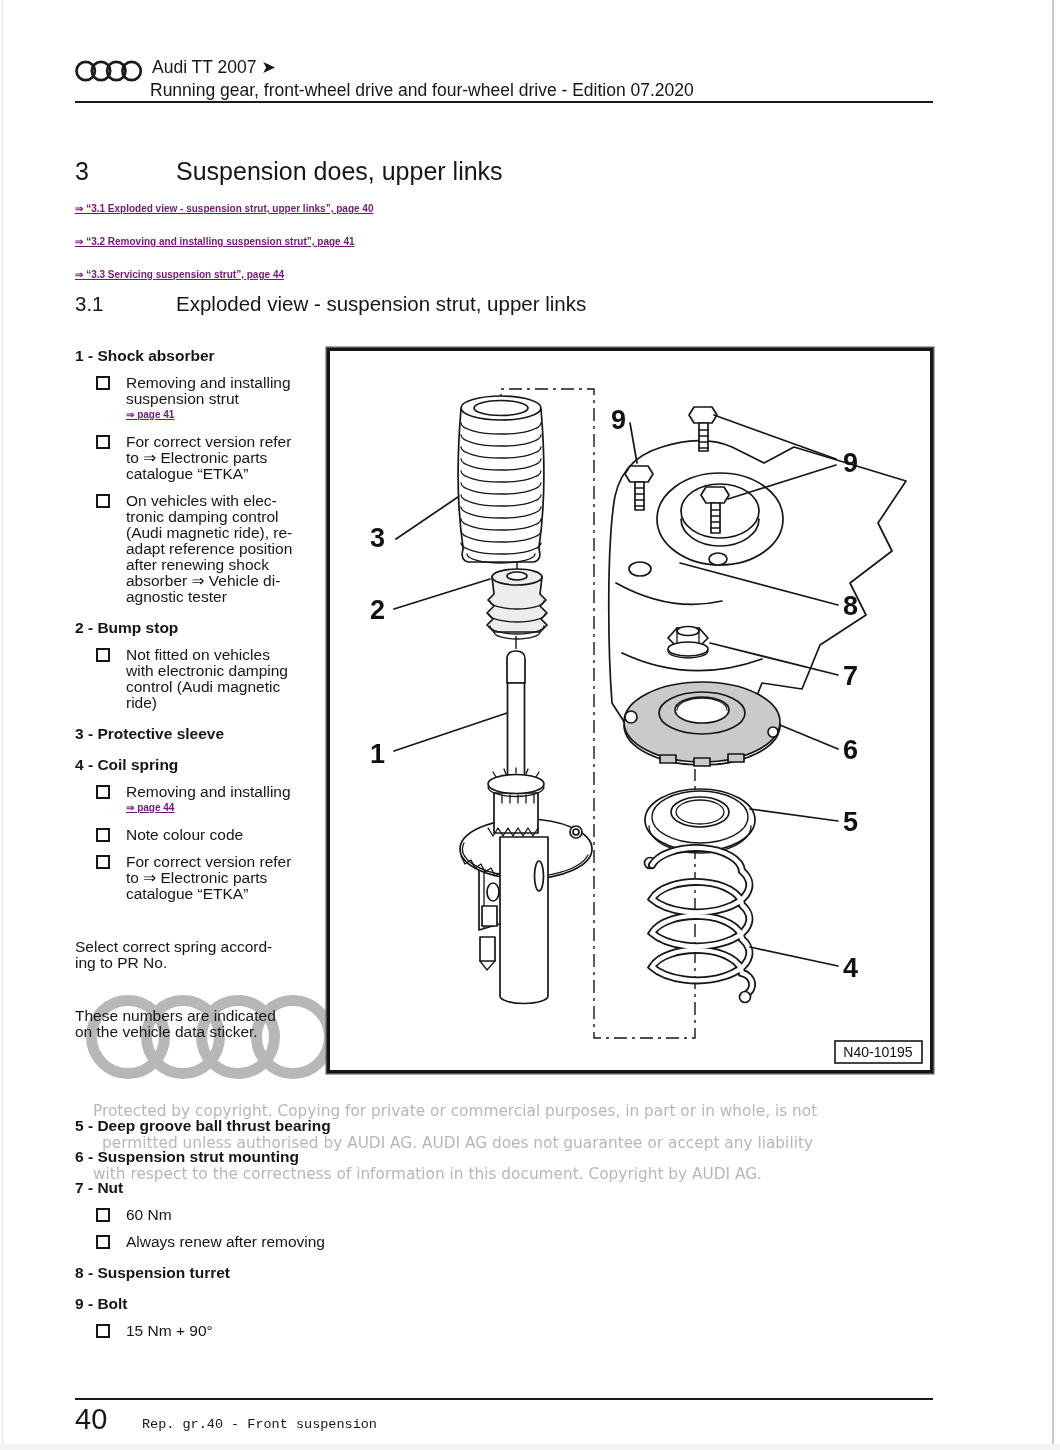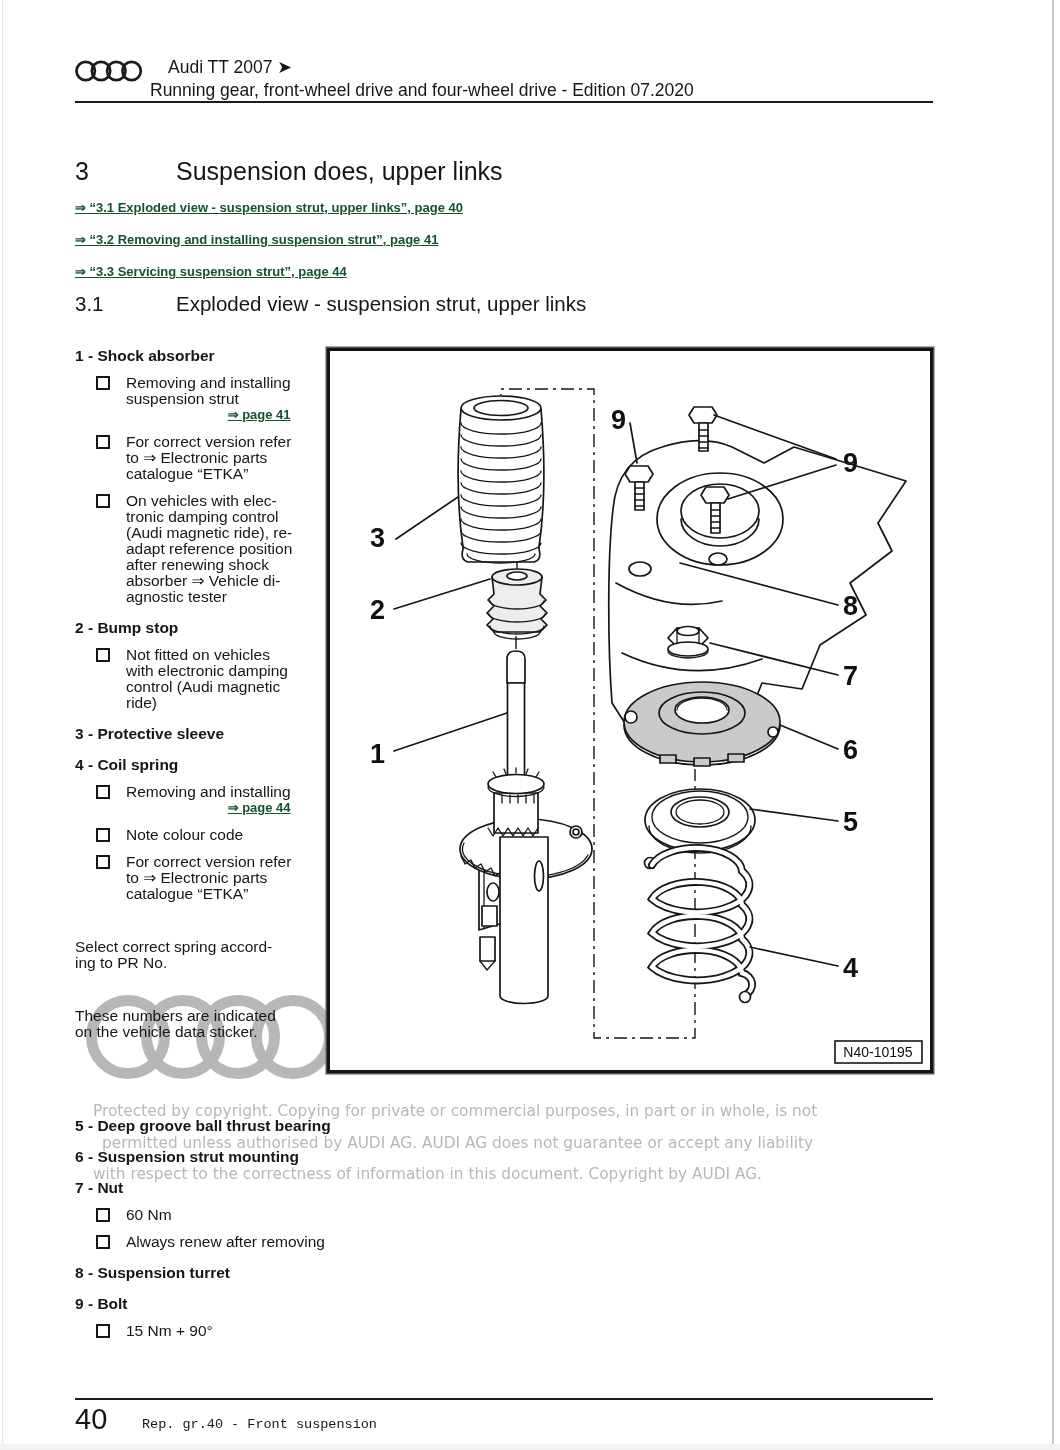--- a/index.html
+++ b/index.html
@@ -7,29 +7,29 @@
         font-family:"Liberation Sans",sans-serif;color:#161616;}
   .abs{position:absolute;}
   .edge-l{left:2px;top:0;width:1px;height:1450px;background:#e6e6e6;}
   .edge-r{left:1052px;top:0;width:2px;height:1450px;background:#c9c9c9;}
   .edge-b{left:0;top:1444px;width:1060px;height:6px;background:#f3f3f3;}
   .hdr-line{font-size:17.5px;line-height:21px;white-space:nowrap;}
   .rule{background:#1b1b1b;height:2px;}
   .h-num{font-size:25px;}
   .h-title{font-size:25px;}
   .h2-num,.h2-title{font-size:20.5px;}
-  .toc a,.red-link{color:#14532d;font-weight:bold;font-size:13px;text-decoration:underline;cursor:pointer;}
+  .toc a,.red-link{color:#701a75;font-weight:bold;font-size:10px;text-decoration:underline;cursor:pointer;}
   .toc > div{margin-bottom:14px;line-height:17px;}
   .col{position:absolute;}
   .part-header{font-weight:bold;font-size:15.5px;line-height:16px;margin-top:15px;white-space:nowrap;}
   .col > :first-child{margin-top:0;}
   .bullet{display:flex;margin-top:11px;font-size:15.5px;line-height:16px;}
   .cbox{flex:none;width:10px;height:10px;border:2px solid #161616;margin:1px 0 0 21px;}
   .btext{margin-left:16px;white-space:pre-line;}
-  .blink{display:block;text-align:right;}
+  .blink{display:block;}
   .para{margin-top:37px;font-size:15.5px;line-height:16px;white-space:pre-line;}
   .wm-text{font-family:"DejaVu Sans",sans-serif;font-size:16.5px;color:#b7b7b7;
            transform:scaleX(0.93);transform-origin:left;white-space:nowrap;}
   .diagram-frame{left:327px;top:348px;width:600px;height:719px;border:3px solid #141414;
                  box-shadow:0 0 0 1.5px #555;background:#fff;}
   .fig-num{font-size:29px;}
   .fig-cap{font-size:13.5px;}
   
   .ln{fill:none;stroke:#161616;stroke-width:1.7;stroke-linejoin:round;stroke-linecap:round;}
   .th{stroke-width:1.3;}
@@ -55,21 +55,21 @@
   <div class="abs" style="left:75px;top:60px;">
     <svg width="68" height="22" viewBox="0 0 68 22">
       <g fill="none" stroke="#1b1b1b" stroke-width="2.7">
         <circle cx="10.7" cy="11" r="9.2"></circle>
           <circle cx="26" cy="11" r="9.2"></circle>
         <circle cx="41.3" cy="11" r="9.2"></circle>
           <circle cx="56.6" cy="11" r="9.2"></circle>
       </g>
     </svg>
   </div>
-  <div class="abs hdr-line" style="left:168px;top:57px;">Audi TT 2007 ➤</div>
+  <div class="abs hdr-line" style="left:152px;top:57px;">Audi TT 2007 ➤</div>
   <div class="abs hdr-line" style="left:150px;top:80px;">Running gear, front-wheel drive and four-wheel drive - Edition 07.2020</div>
   <div class="abs rule" style="left:75px;top:101px;width:858px;"></div>
 
   <div class="abs h-num" style="left:75px;top:157px;">3</div>
   <div class="abs h-title" style="left:176px;top:157px;">Suspension does, upper links</div>
 
   <div class="abs toc" style="left:75px;top:198px;">
     <div><a>⇒ “3.1 Exploded view - suspension strut, upper links”, page 40</a></div>
     <div><a>⇒ “3.2 Removing and installing suspension strut”, page 41</a></div>
     <div><a>⇒ “3.3 Servicing suspension strut”, page 44</a></div>

